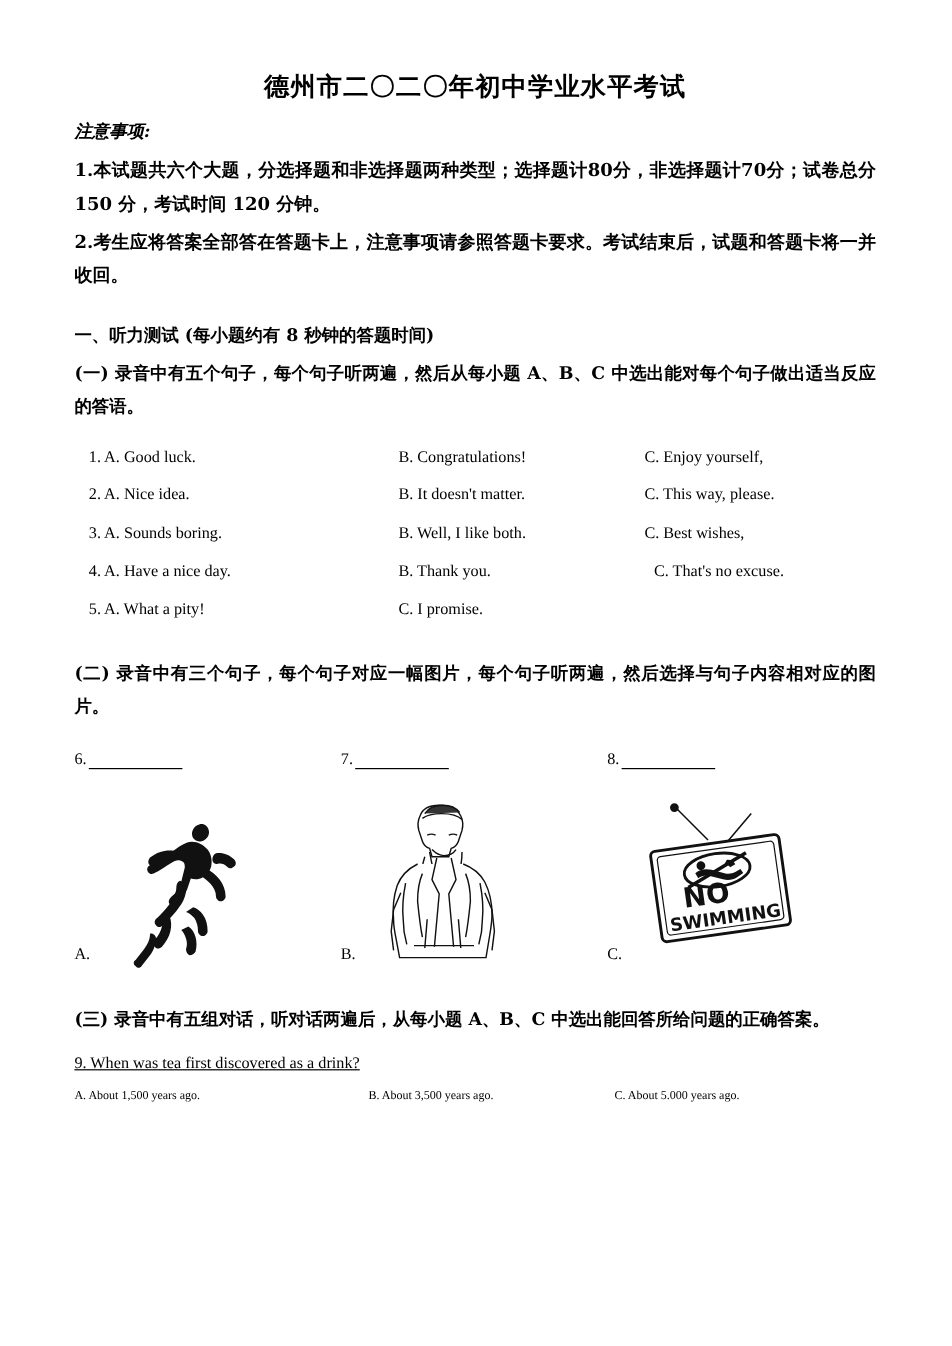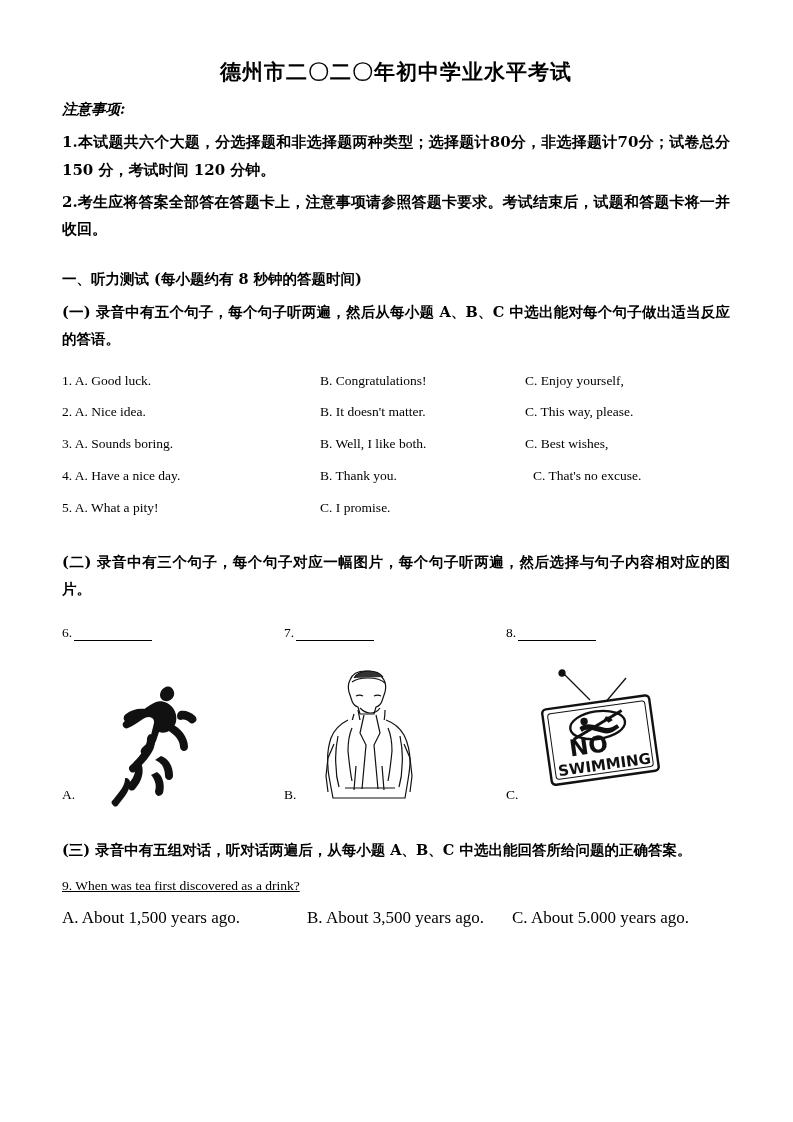--- a/index.html
+++ b/index.html
@@ -76,21 +76,21 @@
   .opt-row {
     display: flex;
     font-size: 13.5px;
     font-family: "Liberation Serif", serif;
     margin: 0;
     line-height: 2.35;
   }
   .opt-a { width: 258px; }
   .opt-b { width: 205px; }
   .opt-c { flex: 1; }
-  .q-list { margin-top: 12px; }
+  .q-list { margin-top: 12px; margin-left: 12px; }
 
   .blank-row {
     display: flex;
     margin-top: 22px;
     font-size: 13.5px;
   }
   .blank-cell {
     width: 222px;
     display: flex;
     align-items: flex-end;
@@ -127,21 +127,21 @@
   .runner-svg, .man-svg, .sign-svg { display:block; }
 
   .qtext {
     font-size: 13.5px;
     margin: 14px 0 0 0;
     font-family: "Liberation Serif", serif;
     text-decoration: underline;
   }
   .opt-row2 {
     display: flex;
-    font-size: 17px;
+    font-size: 10px;
     margin-top: 14px;
   }
   .o1 { width: 245px; }
   .o2 { width: 205px; }
   .o3 { flex: 1; }
   .spacer-lg { height: 26px; }
 </style>
 </head>
 <body>
 

